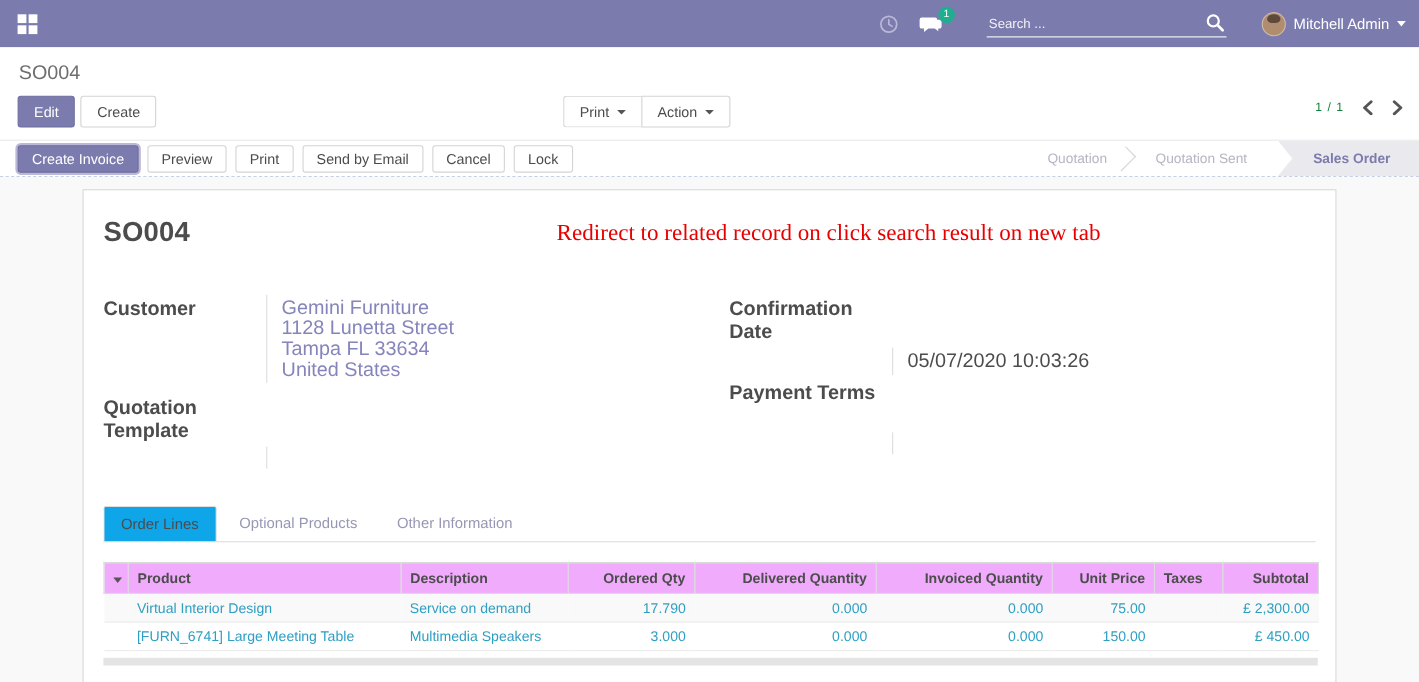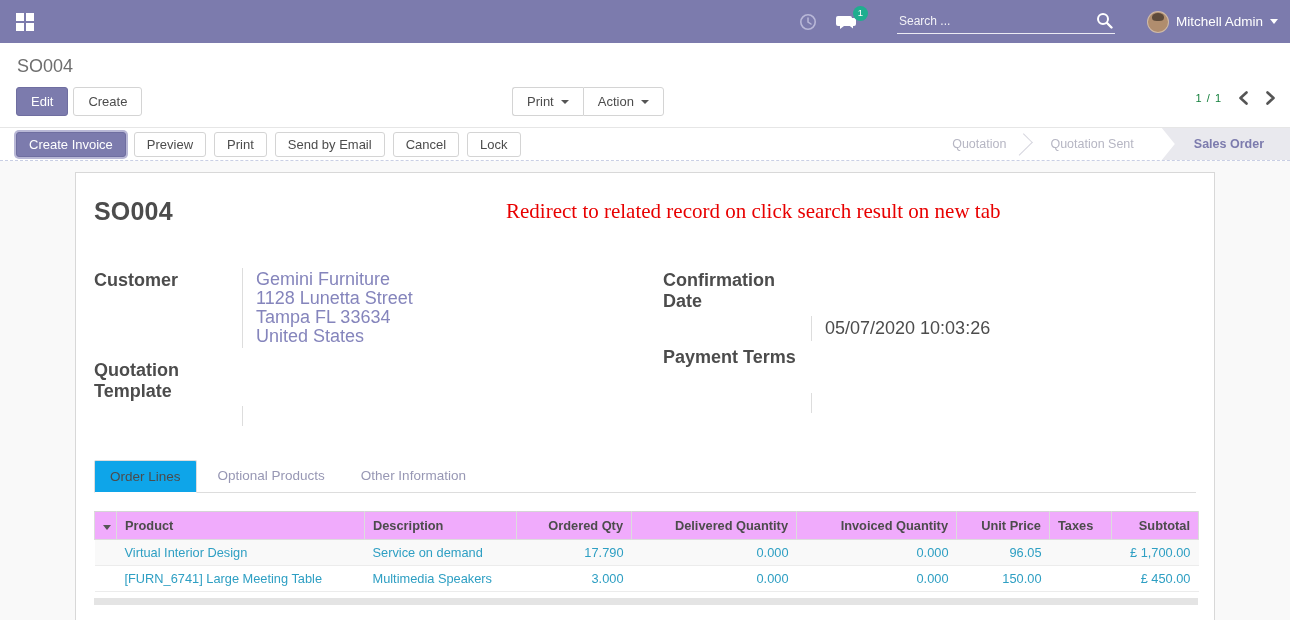--- a/index.html
+++ b/index.html
@@ -266,23 +266,23 @@
         </tr>
       </thead>
       <tbody>
         <tr>
           <td></td>
           <td>Virtual Interior Design</td>
           <td>Service on demand</td>
           <td class="num">17.790</td>
           <td class="num">0.000</td>
           <td class="num">0.000</td>
-          <td class="num">96.05</td>
-          <td></td>
-          <td class="num">£ 1,700.00</td>
+          <td class="num">75.00</td>
+          <td></td>
+          <td class="num">£ 2,300.00</td>
         </tr>
         <tr>
           <td></td>
           <td>[FURN_6741] Large Meeting Table</td>
           <td>Multimedia Speakers</td>
           <td class="num">3.000</td>
           <td class="num">0.000</td>
           <td class="num">0.000</td>
           <td class="num">150.00</td>
           <td></td>

